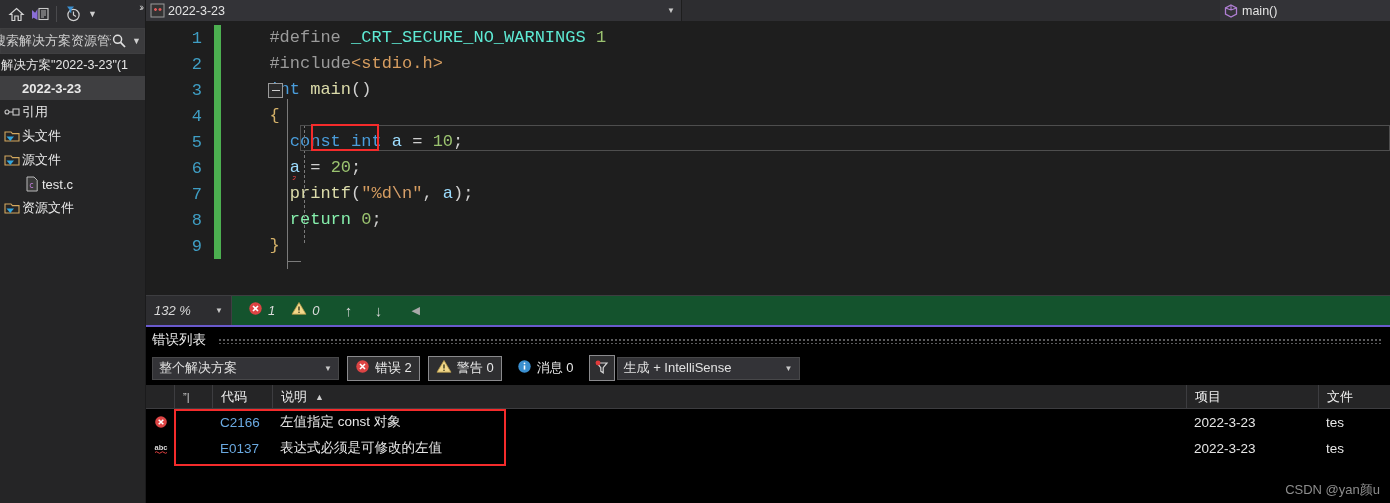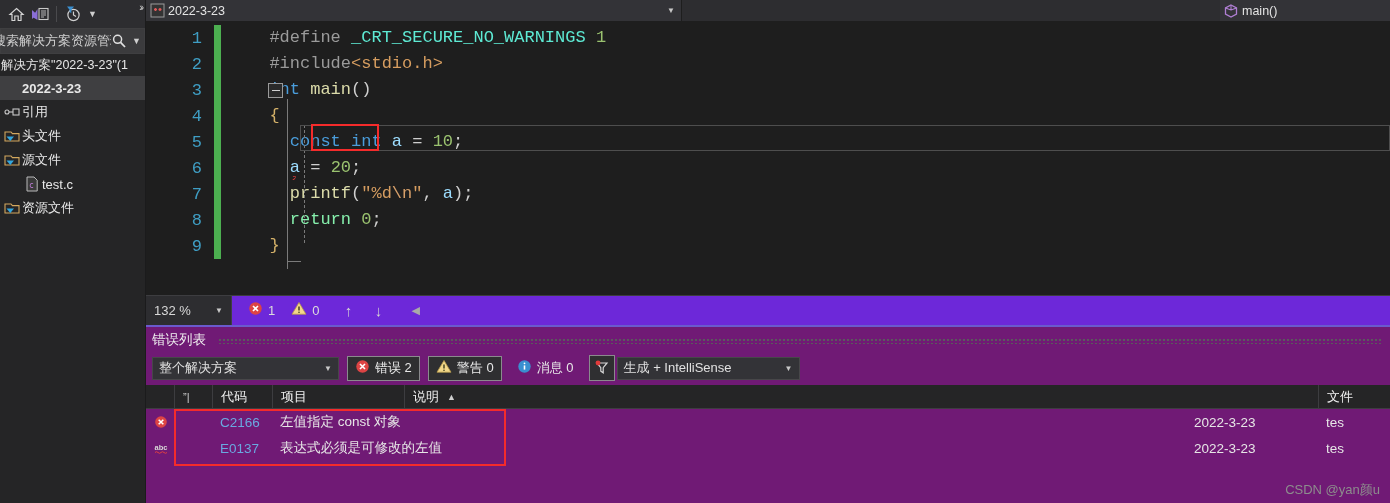--- a/index.html
+++ b/index.html
@@ -111,38 +111,39 @@
     border: 2px solid #f42b2b;
   }
   .squiggle {
     position: absolute; left: 2px; bottom: 1px; width: 11px; height: 4px;
     overflow: hidden; color: #e04040; font-size: 9px; line-height: 4px;
   }
 
   
   #estatus {
     position: absolute; left: 146px; top: 295px; width: 1244px; height: 30px;
-    background: #6d28d9; display: flex; align-items: center;
+    background: #14532d; display: flex; align-items: center;
     border-top: 1px solid #3d3d40;
+    font-style: italic;
   }
   .zoom-box {
     width: 86px; height: 29px; display: flex; align-items: center;
     background: #2d2d30; border-right: 1px solid #3f3f42; padding-left: 8px;
   }
   .zoom-val { color: #d8d8d8; font-size: 13px; }
   .zoom-arrow { color: #c8c8c8; font-size: 8px; margin-left: auto; margin-right: 8px; }
   .st-item { display: flex; align-items: center; gap: 5px; margin-left: 16px; }
   .st-count { color: #dcdcdc; font-size: 13px; }
   .st-arrow-btn { width: 30px; text-align: center; color: #d4d4d4; font-size: 15px; }
   .st-tri { margin-left: 18px; color: #a9a9a9; font-size: 11px; }
 
   
   #errpanel {
     position: absolute; left: 146px; top: 325px; width: 1244px; height: 178px;
-    background: #701a75; border-top: 2px solid #6a5acd;
+    background: #000000; border-top: 2px solid #6a5acd;
   }
   .ep-header { height: 26px; display: flex; align-items: center; padding-left: 6px; position: relative; }
   .ep-title { color: #f0f0f0; font-size: 13.5px; }
   .ep-grip {
     position: absolute; left: 72px; right: 8px; top: 11px; height: 6px;
     background-image: radial-gradient(#5a5a5c 0.8px, transparent 0.9px);
     background-size: 4px 4px;
   }
   .ep-toolbar { height: 30px; display: flex; align-items: center; padding-left: 6px; gap: 0; }
   .combo {
@@ -474,26 +475,26 @@
 
     <div class="ep-grid">
       <div class="grid-head">
         <div class="gh first" style="width:28px;"></div>
         <div class="gh" style="width:38px;">
           <span style="color:#cfcfcf; font-size:11px;">”|</span>
         </div>
         <div class="gh" style="width:60px;">
           <span>代码</span>
         </div>
-        <div class="gh" style="width:132px;">
-          <span>项目</span>
-        </div>
         <div class="gh" style="width:914px;">
           <span>说明</span>
           <span class="sort-arrow">▲</span>
+        </div>
+        <div class="gh" style="width:132px;">
+          <span>项目</span>
         </div>
         <div class="gh" style="flex:1;">
           <span>文件</span>
         </div>
       </div>
 
       <div id="error-rows">
           <div class="grow">
             <div class="gc" style="width: 28px;">
               <svg width="14" height="14" viewBox="0 0 15 15">

